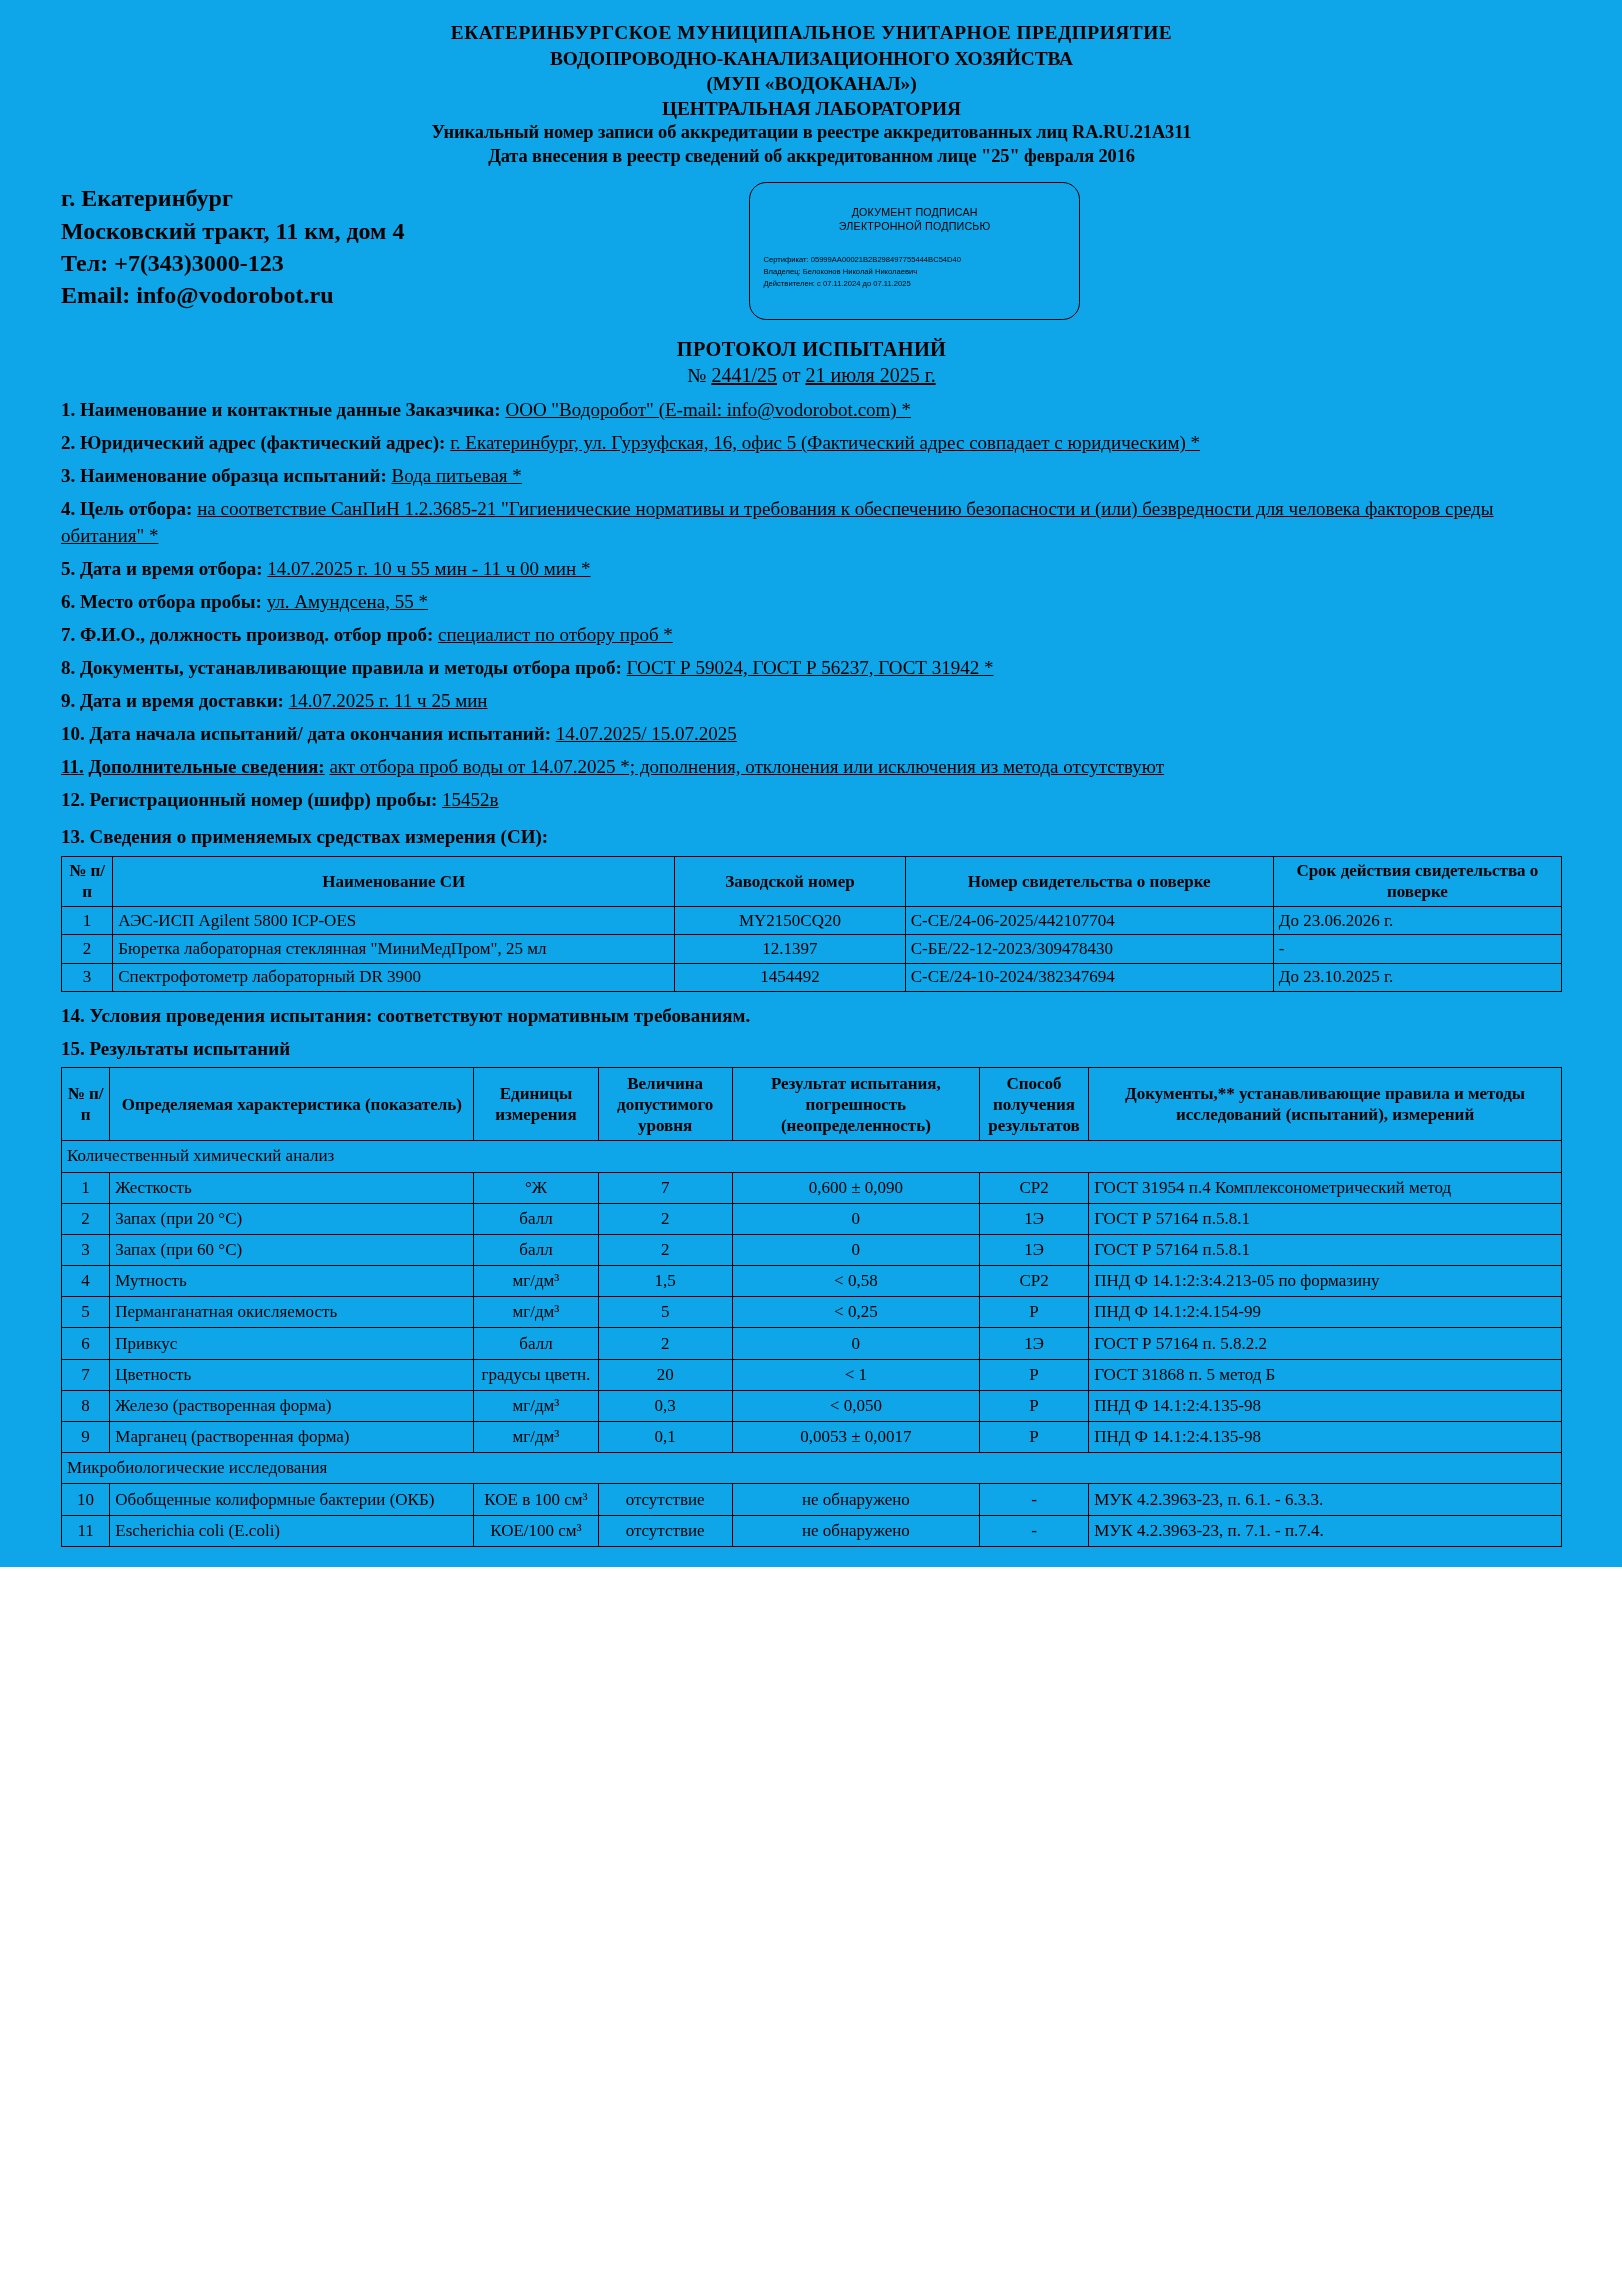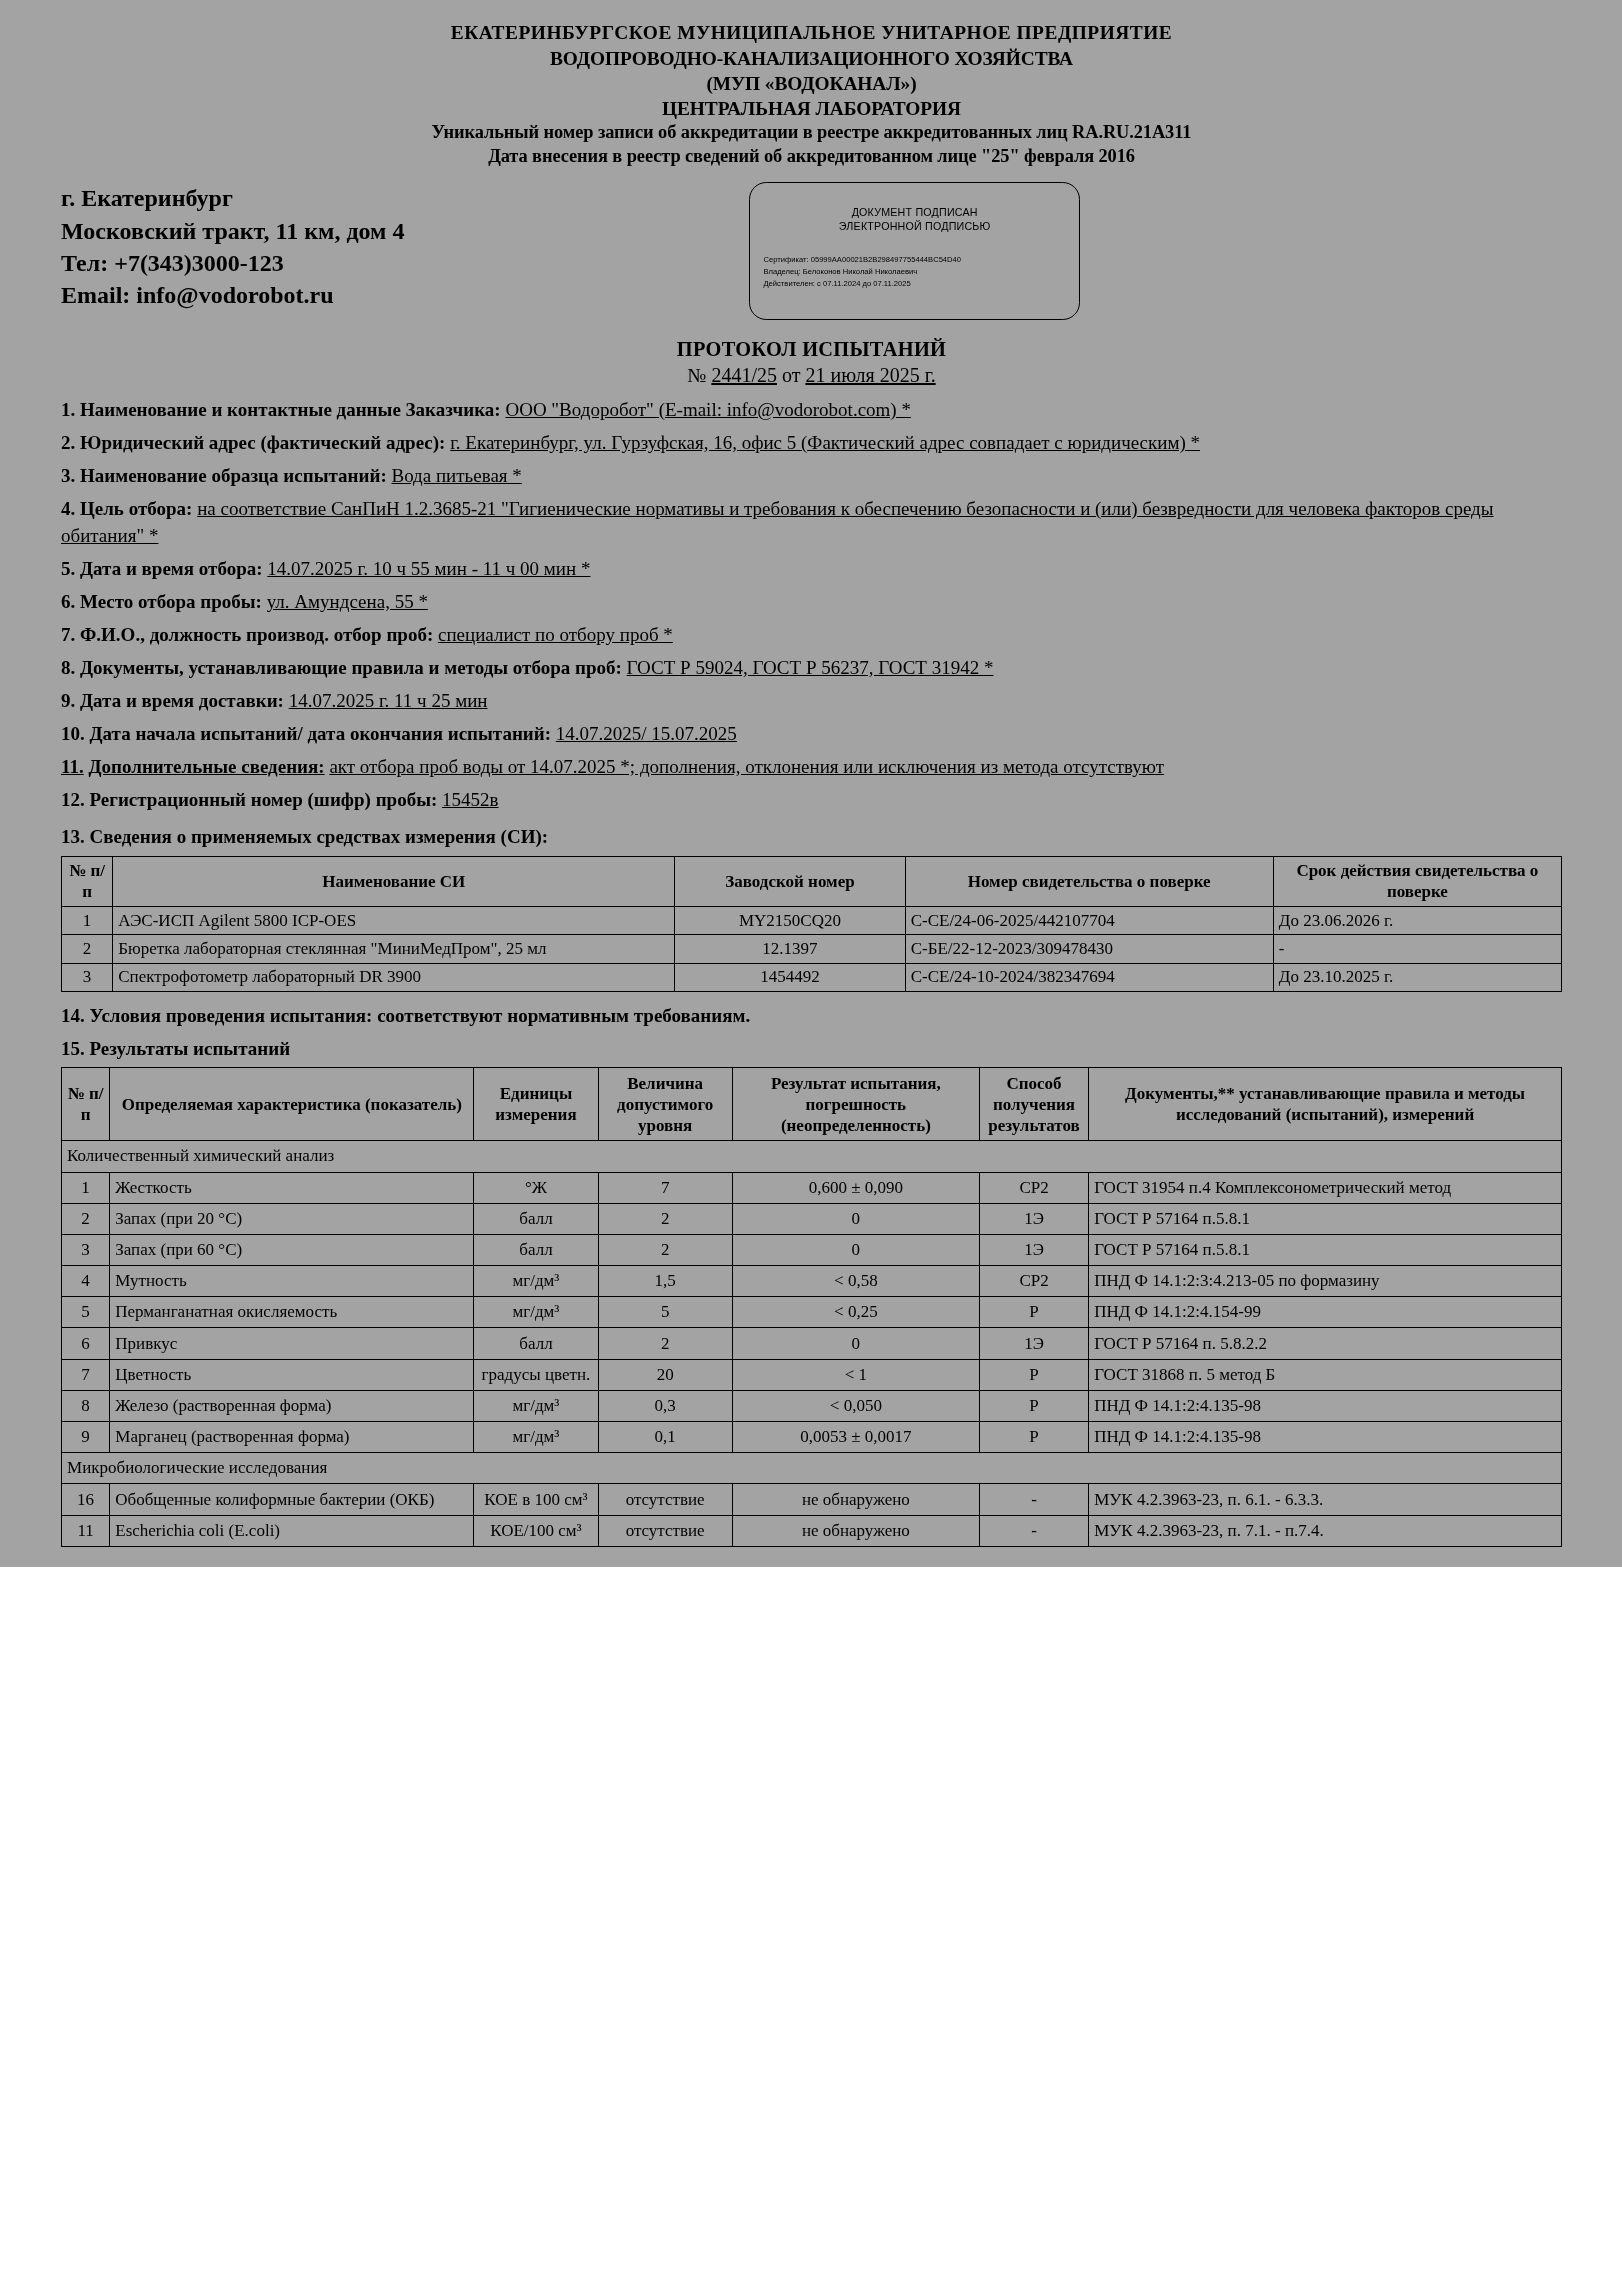--- a/index.html
+++ b/index.html
@@ -9,21 +9,21 @@
   }
   body {
     font-family: "Liberation Serif", "DejaVu Serif", serif;
     color: #000000;
     width: 1623px;
   }
   .page {
     width: 1623px;
     box-sizing: border-box;
     padding: 20.4px 61px 20.4px 61px;
-    background: #a3a3a3;
+    background: #0ea5e9;
   }
   .hdr {
     text-align: center;
     font-weight: bold;
     font-size: 19.4px;
     line-height: 1.30;
     letter-spacing: -0.1px;
   }
   .hdr .l1 { letter-spacing: 0.5px; }
   .hdr .l5, .hdr .l6 { font-size: 18.4px; }
@@ -398,21 +398,21 @@
         <td class="val">0,0053 ± 0,0017</td>
         <td class="meth">Р</td>
         <td>ПНД Ф 14.1:2:4.135-98</td>
       </tr>
 
       <tr>
         <td class="groupcell" colspan="7">Микробиологические исследования</td>
       </tr>
 
       <tr>
-        <td class="num">16</td>
+        <td class="num">10</td>
         <td>Обобщенные колиформные бактерии (ОКБ)</td>
         <td class="unit">КОЕ в 100 см³</td>
         <td class="lim">отсутствие</td>
         <td class="val">не обнаружено</td>
         <td class="meth">-</td>
         <td>МУК 4.2.3963-23, п. 6.1. - 6.3.3.</td>
       </tr>
 
       <tr>
         <td class="num">11</td>

